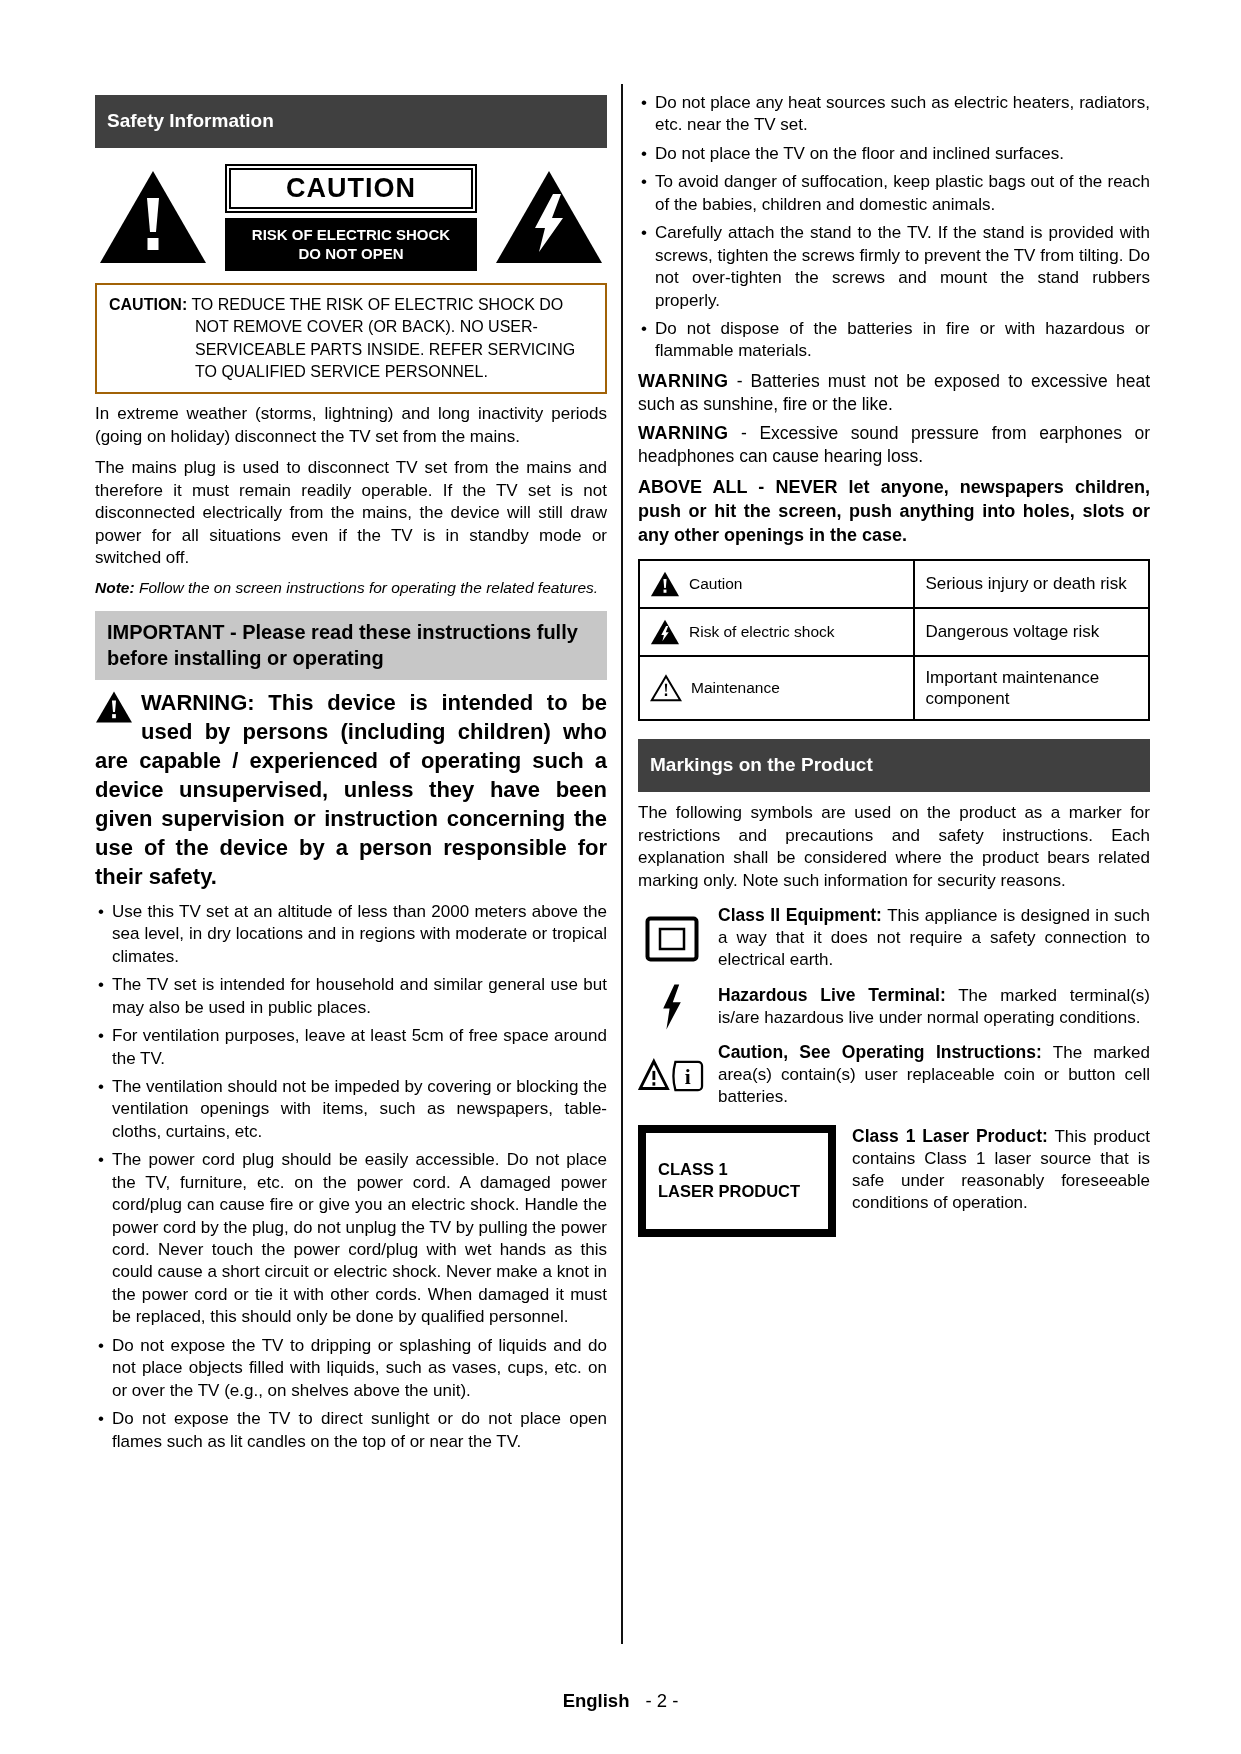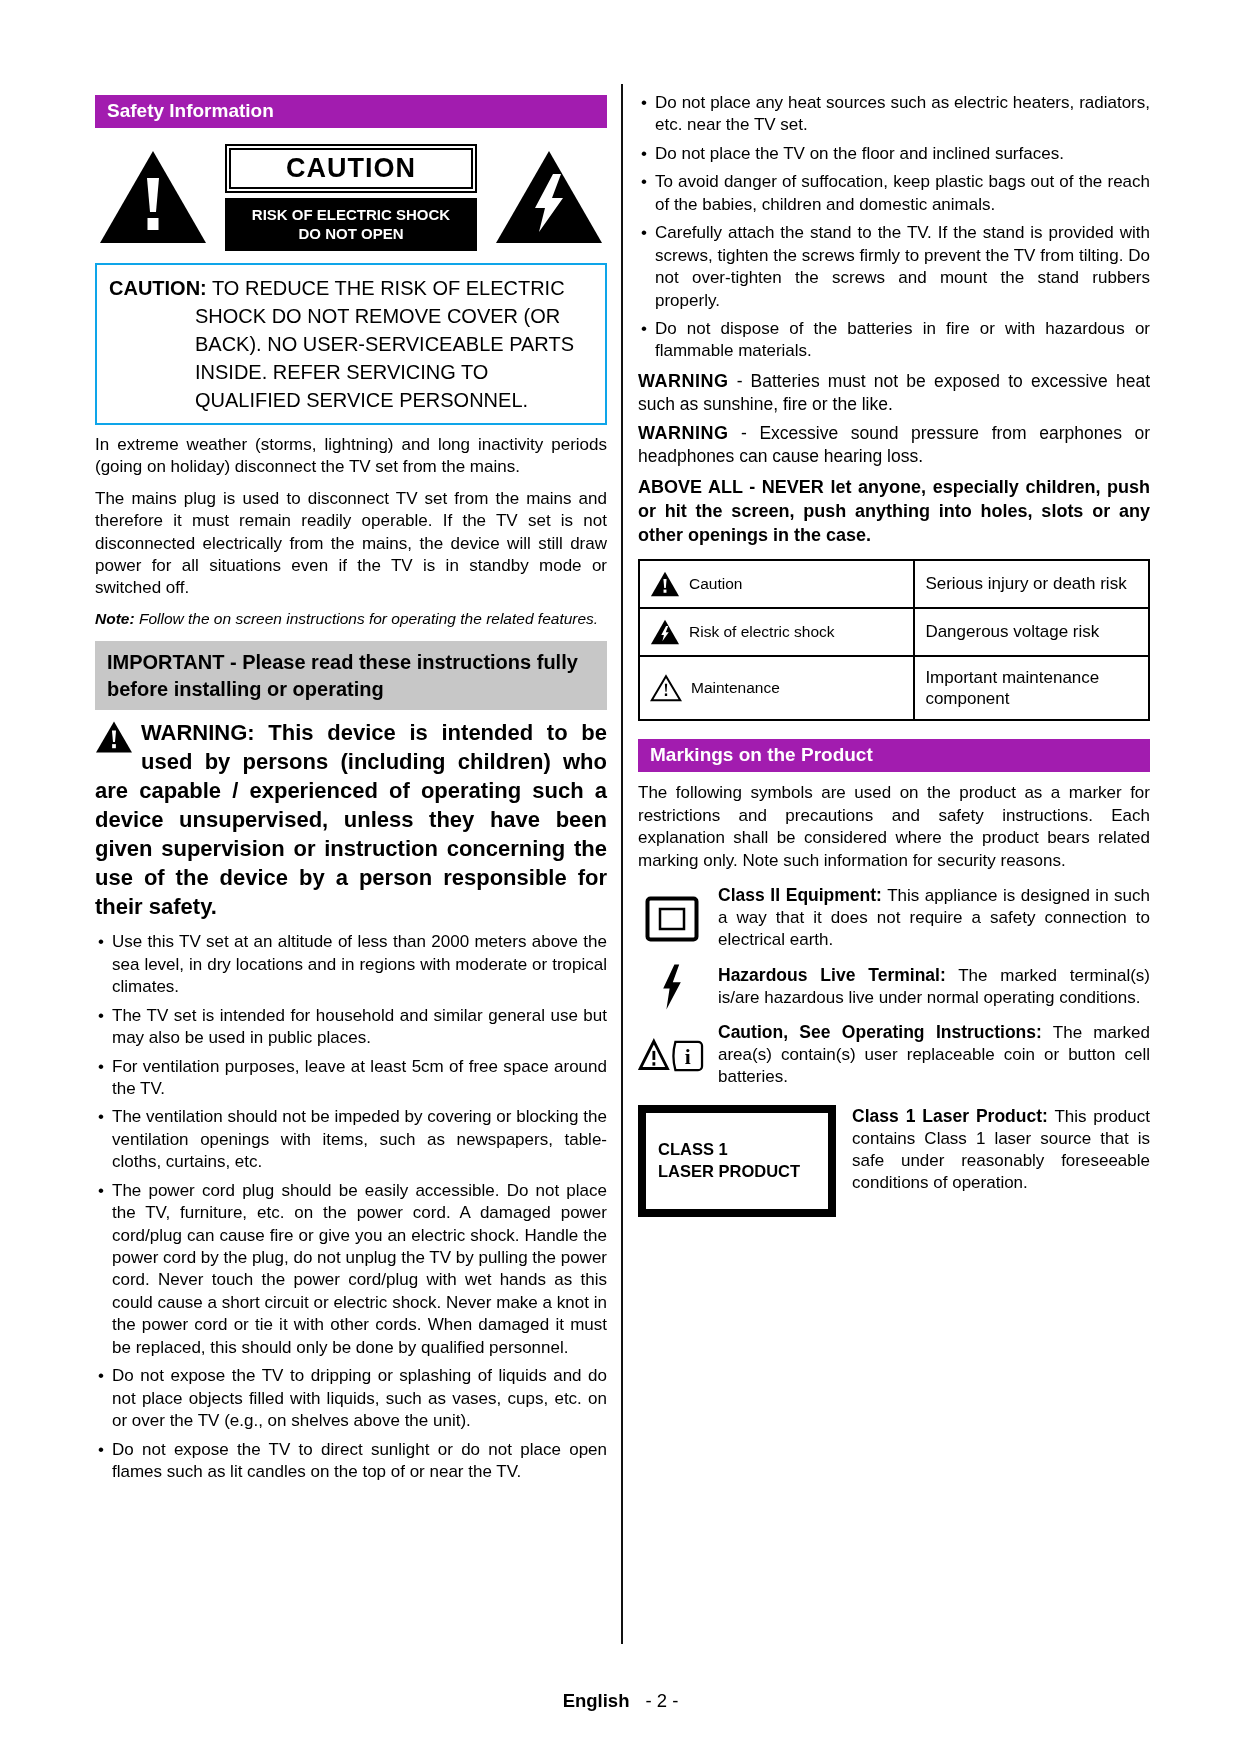--- a/index.html
+++ b/index.html
@@ -7,30 +7,30 @@
     width:1241px;height:1754px;background:#ffffff;color:#000;
     font-family:"Liberation Sans","DejaVu Sans",sans-serif;font-size:17px;
     position:relative;
   }
   .page{position:relative;width:1241px;height:1754px;overflow:hidden;background:#fff;}
   .divider{position:absolute;left:621px;top:84px;width:2px;height:1560px;background:#111;}
   .col{position:absolute;}
   .col-left{left:95px;top:95px;width:512px;}
   .col-right{left:638px;top:86px;width:512px;}
 
-  .bar{background:#a21caf;color:#fff;font-weight:bold;font-size:19px;padding:5px 12px;line-height:1.2;}
+  .bar{background:#404040;color:#fff;font-weight:bold;font-size:19px;padding:15px 12px;line-height:1.2;}
 
   
   .caution-graphic{display:flex;align-items:center;justify-content:space-between;margin:16px 2px 12px;}
   .tri{flex:0 0 auto;display:inline-flex;}
   .caution-center{width:252px;display:flex;flex-direction:column;}
   .caution-title{border:6px double #000;text-align:center;font-weight:bold;font-size:27px;padding:3px 0;letter-spacing:1px;background:#fff;}
   .risk-box{margin-top:5px;background:#000;color:#fff;border:2px solid #000;text-align:center;font-weight:bold;font-size:15px;line-height:1.3;padding:5px 2px;}
 
-  .caution-note{border:2px solid #0ea5e9;padding:9px 12px;font-size:20px;line-height:1.4;}
+  .caution-note{border:2px solid #a16207;padding:9px 12px;font-size:16px;line-height:1.4;}
   .caution-note .hang{margin:0;padding-left:86px;text-indent:-86px;}
 
   .para{margin:9px 0;text-align:justify;line-height:1.32;}
   .note{margin:8px 0;font-style:italic;font-size:15.5px;line-height:1.32;}
 
   .important-header{background:#c7c7c7;font-weight:bold;font-size:20px;line-height:1.32;padding:8px 12px;margin:12px 0 8px;}
 
   .warning-block{font-weight:bold;text-align:justify;line-height:1.32;margin:4px 0 10px;font-size:22px;}
   .warn-float{float:left;width:38px;height:34px;margin:2px 8px 2px 0;}
 
@@ -130,21 +130,21 @@
   <div class="col col-right">
 
     <div class="bullet"><span>Do not place any heat sources such as electric heaters, radiators, etc. near the TV set.</span></div>
     <div class="bullet"><span>Do not place the TV on the floor and inclined surfaces.</span></div>
     <div class="bullet"><span>To avoid danger of suffocation, keep plastic bags out of the reach of the babies, children and domestic animals.</span></div>
     <div class="bullet"><span>Carefully attach the stand to the TV. If the stand is provided with screws, tighten the screws firmly to prevent the TV from tilting. Do not over-tighten the screws and mount the stand rubbers properly.</span></div>
     <div class="bullet"><span>Do not dispose of the batteries in fire or with hazardous or flammable materials.</span></div>
 
     <p class="warn-para"><b>WARNING</b> <span>- Batteries must not be exposed to excessive heat such as sunshine, fire or the like.</span></p>
     <p class="warn-para"><b>WARNING</b> <span>- Excessive sound pressure from earphones or headphones can cause hearing loss.</span></p>
-    <p class="above-all">ABOVE ALL - NEVER let anyone, especially children, push or hit the screen, push anything into holes, slots or any other openings in the case.</p>
+    <p class="above-all">ABOVE ALL - NEVER let anyone, newspapers children, push or hit the screen, push anything into holes, slots or any other openings in the case.</p>
 
     <table class="sym">
       <tbody>
           <tr>
         <td class="sym-label-cell">
           <span class="sym-cell-inner">
             <span class="sym-icon">
               <svg width="30" height="26" viewBox="0 0 112 98" aria-hidden="true">
                 <path d="M56 3 L109 95 L3 95 Z" fill="#000"></path>
                 <path d="M50 30 h12 l-3 34 h-6 Z" fill="#fff"></path>

